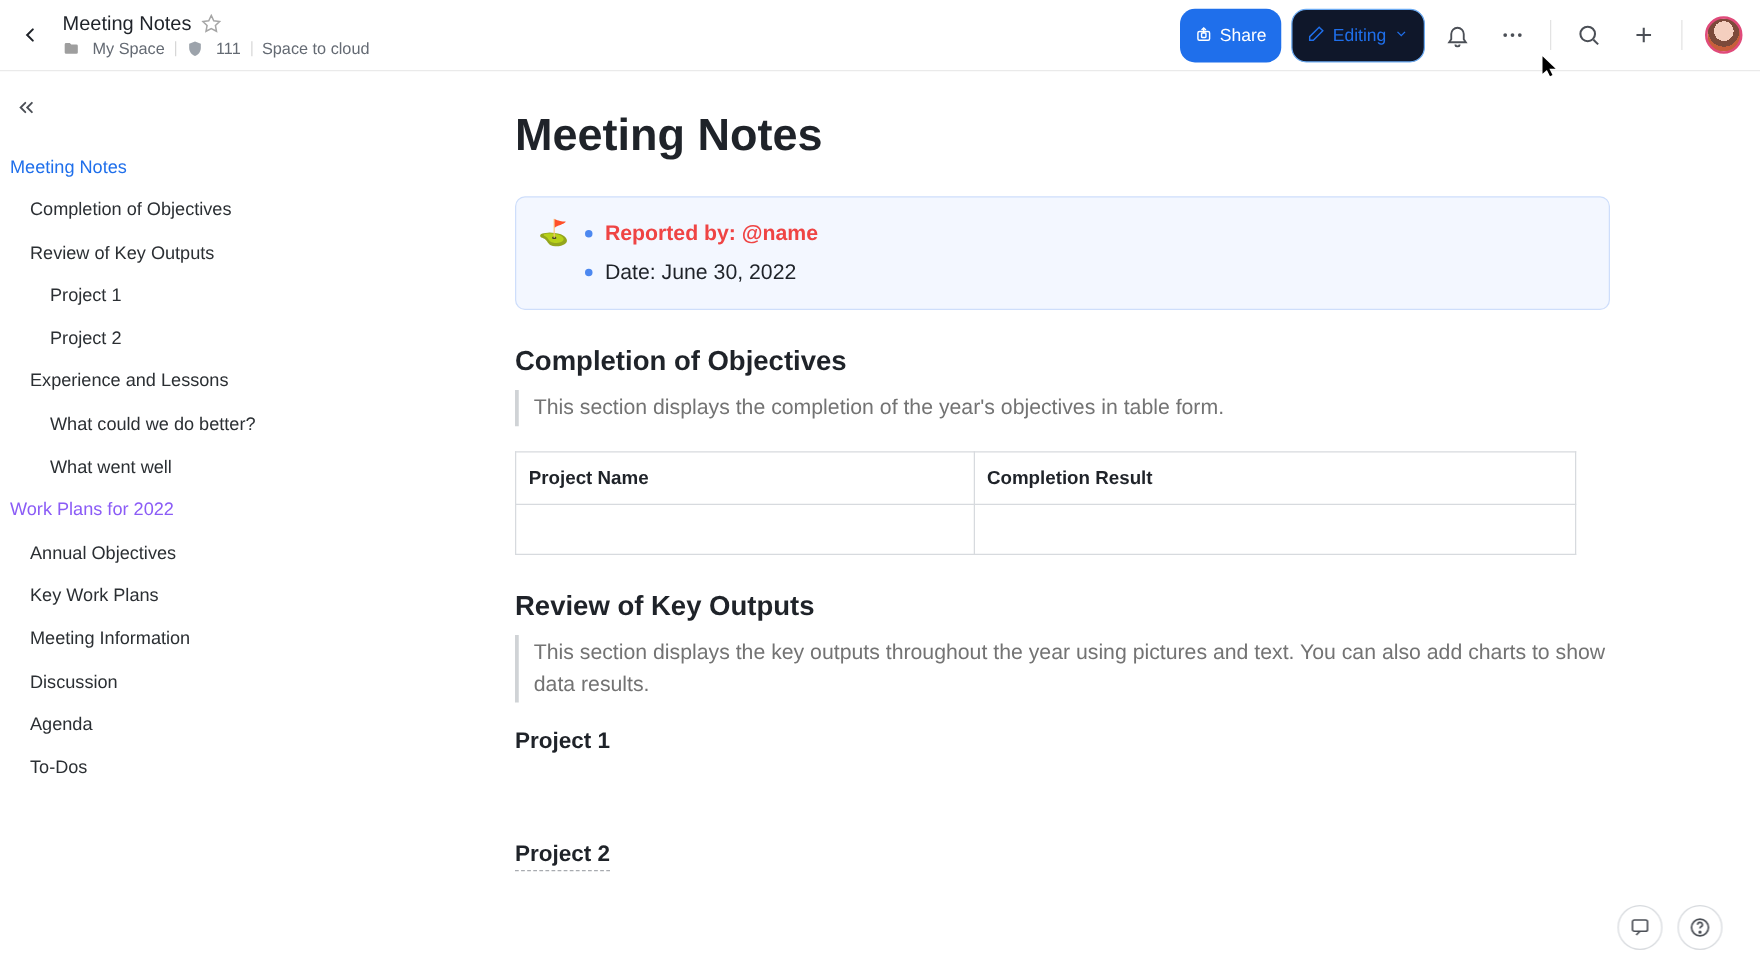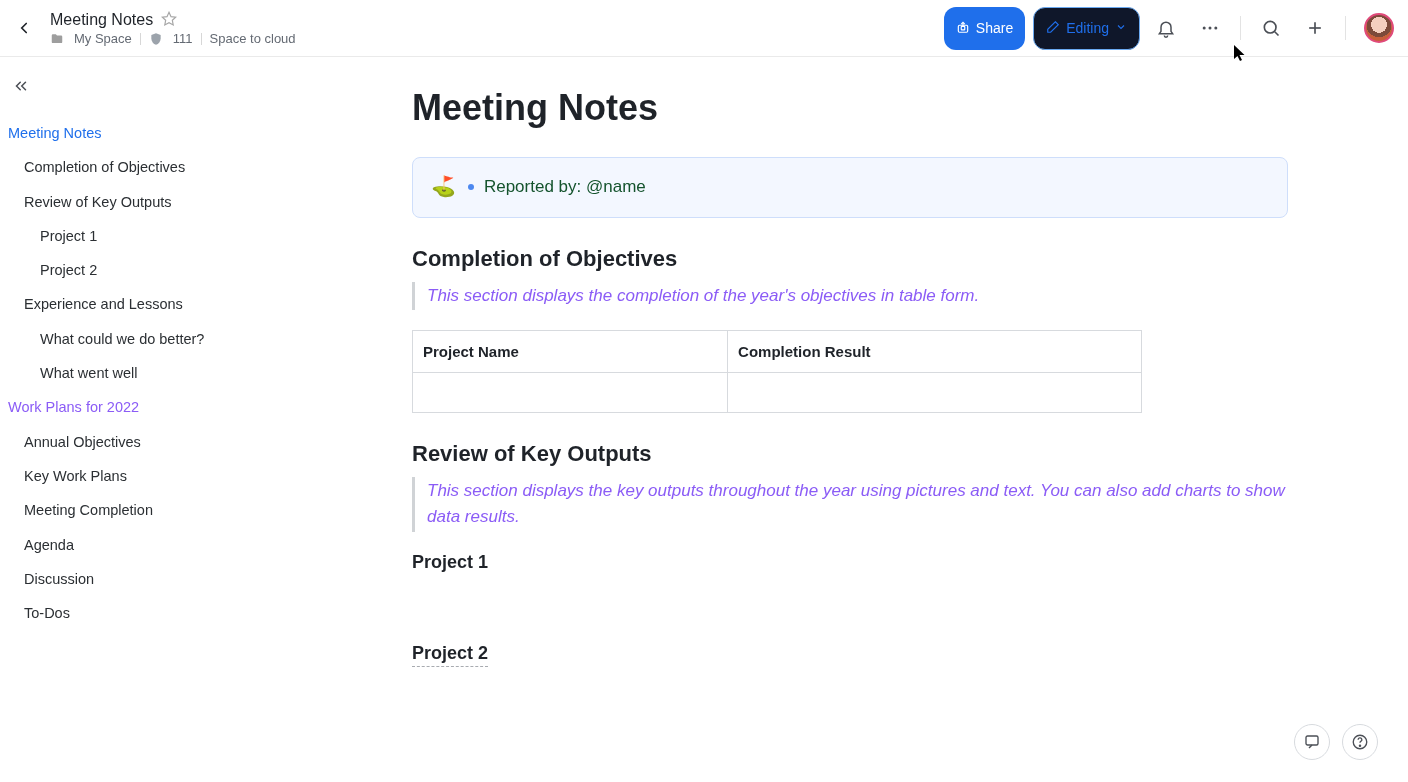--- a/index.html
+++ b/index.html
@@ -28,25 +28,25 @@
   .nav-l0b { padding-left:0; color:#8b5cf6; }
   .nav-l1 { padding-left:16px; }
   .nav-l2 { padding-left:32px; }
   .content { flex:1; padding:30px 120px 40px 82px; overflow:auto; }
   h1 { font-size:36px; font-weight:600; margin-bottom:28px; }
   .call-out { border:1px solid #cedefb; background:#f3f7ff; border-radius:8px; padding:14px 18px; margin-bottom:28px; display:flex; gap:12px; }
   .call-out-emoji { font-size:20px; padding-top:2px; }
   .call-out-body { flex:1; }
   .bullet-row { display:flex; align-items:center; gap:10px; font-size:17px; line-height:1.8; }
   .bullet-dot { width:6px; height:6px; border-radius:50%; background:#4c88f0; flex-shrink:0; }
-  .link-txt { color:#14532d; }
+  .link-txt { color:#ef4444;font-weight:bold; }
   h2 { font-size:22px; font-weight:600; margin-top:8px; margin-bottom:10px; }
   h3 { font-size:19px; font-weight:600; margin-top:20px; margin-bottom:14px; }
-  .quote { border-left:3px solid #d0d3d6; padding:1px 0 1px 12px; color:#8b5cf6; font-size:17px; line-height:1.55; margin-bottom:20px;font-style:italic; }
-  table.obj { width:730px; border-collapse:collapse; margin-bottom:28px; }
+  .quote { border-left:3px solid #d0d3d6; padding:1px 0 1px 12px; color:#737373; font-size:17px; line-height:1.55; margin-bottom:20px; }
+  table.obj { width:849px; border-collapse:collapse; margin-bottom:28px; }
   table.obj th, table.obj td { border:1px solid #d7dade; padding:12px 10px; text-align:left; font-size:15px; }
   table.obj th { font-weight:600; }
   table.obj td { height:40px; }
   .subh { font-size:18px; font-weight:600; margin-top:18px; }
   .sub-underline { border-bottom:1.5px dashed #a8abb0; display:inline-block; padding-bottom:2px;}
   .float-btns { position:fixed; right:30px; bottom:22px; display:flex; gap:12px; }
   .float-btn { width:36px; height:36px; border-radius:50%; border:1px solid #d7dade; background:#fff; display:flex; align-items:center; justify-content:center; color:#4b4f56; cursor:pointer; }
   .cursor-arrow { position:absolute; left:1233px; top:44px; pointer-events:none; }
 </style>
 </head>
@@ -147,35 +147,39 @@
     <div class="nav-item nav-l1">Completion of Objectives</div>
     <div class="nav-item nav-l1">Review of Key Outputs</div>
     <div class="nav-item nav-l2">Project 1</div>
     <div class="nav-item nav-l2">Project 2</div>
     <div class="nav-item nav-l1">Experience and Lessons</div>
     <div class="nav-item nav-l2">What could we do better?</div>
     <div class="nav-item nav-l2">What went well</div>
     <div class="nav-item nav-l0b">Work Plans for 2022</div>
     <div class="nav-item nav-l1">Annual Objectives</div>
     <div class="nav-item nav-l1">Key Work Plans</div>
-    <div class="nav-item nav-l1">Meeting Completion</div>
+    <div class="nav-item nav-l1">Meeting Information</div>
+    <div class="nav-item nav-l1">Discussion</div>
     <div class="nav-item nav-l1">Agenda</div>
-    <div class="nav-item nav-l1">Discussion</div>
     <div class="nav-item nav-l1">To-Dos</div>
   </div>
 
   <div class="content">
     <h1>Meeting Notes</h1>
 
     <div class="call-out">
       <div class="call-out-emoji">⛳</div>
       <div class="call-out-body">
         <div class="bullet-row">
           <span class="bullet-dot"></span>
           <span class="link-txt"><span>Reported by: </span><span>@name</span></span>
+        </div>
+        <div class="bullet-row">
+          <span class="bullet-dot"></span>
+          <span>Date: June 30, 2022</span>
         </div>
       </div>
     </div>
 
     <h2>Completion of Objectives</h2>
     <div class="quote">This section displays the completion of the year's objectives in table form.</div>
     <table class="obj">
       <tbody>
           <tr>
         <th>Project Name</th>

